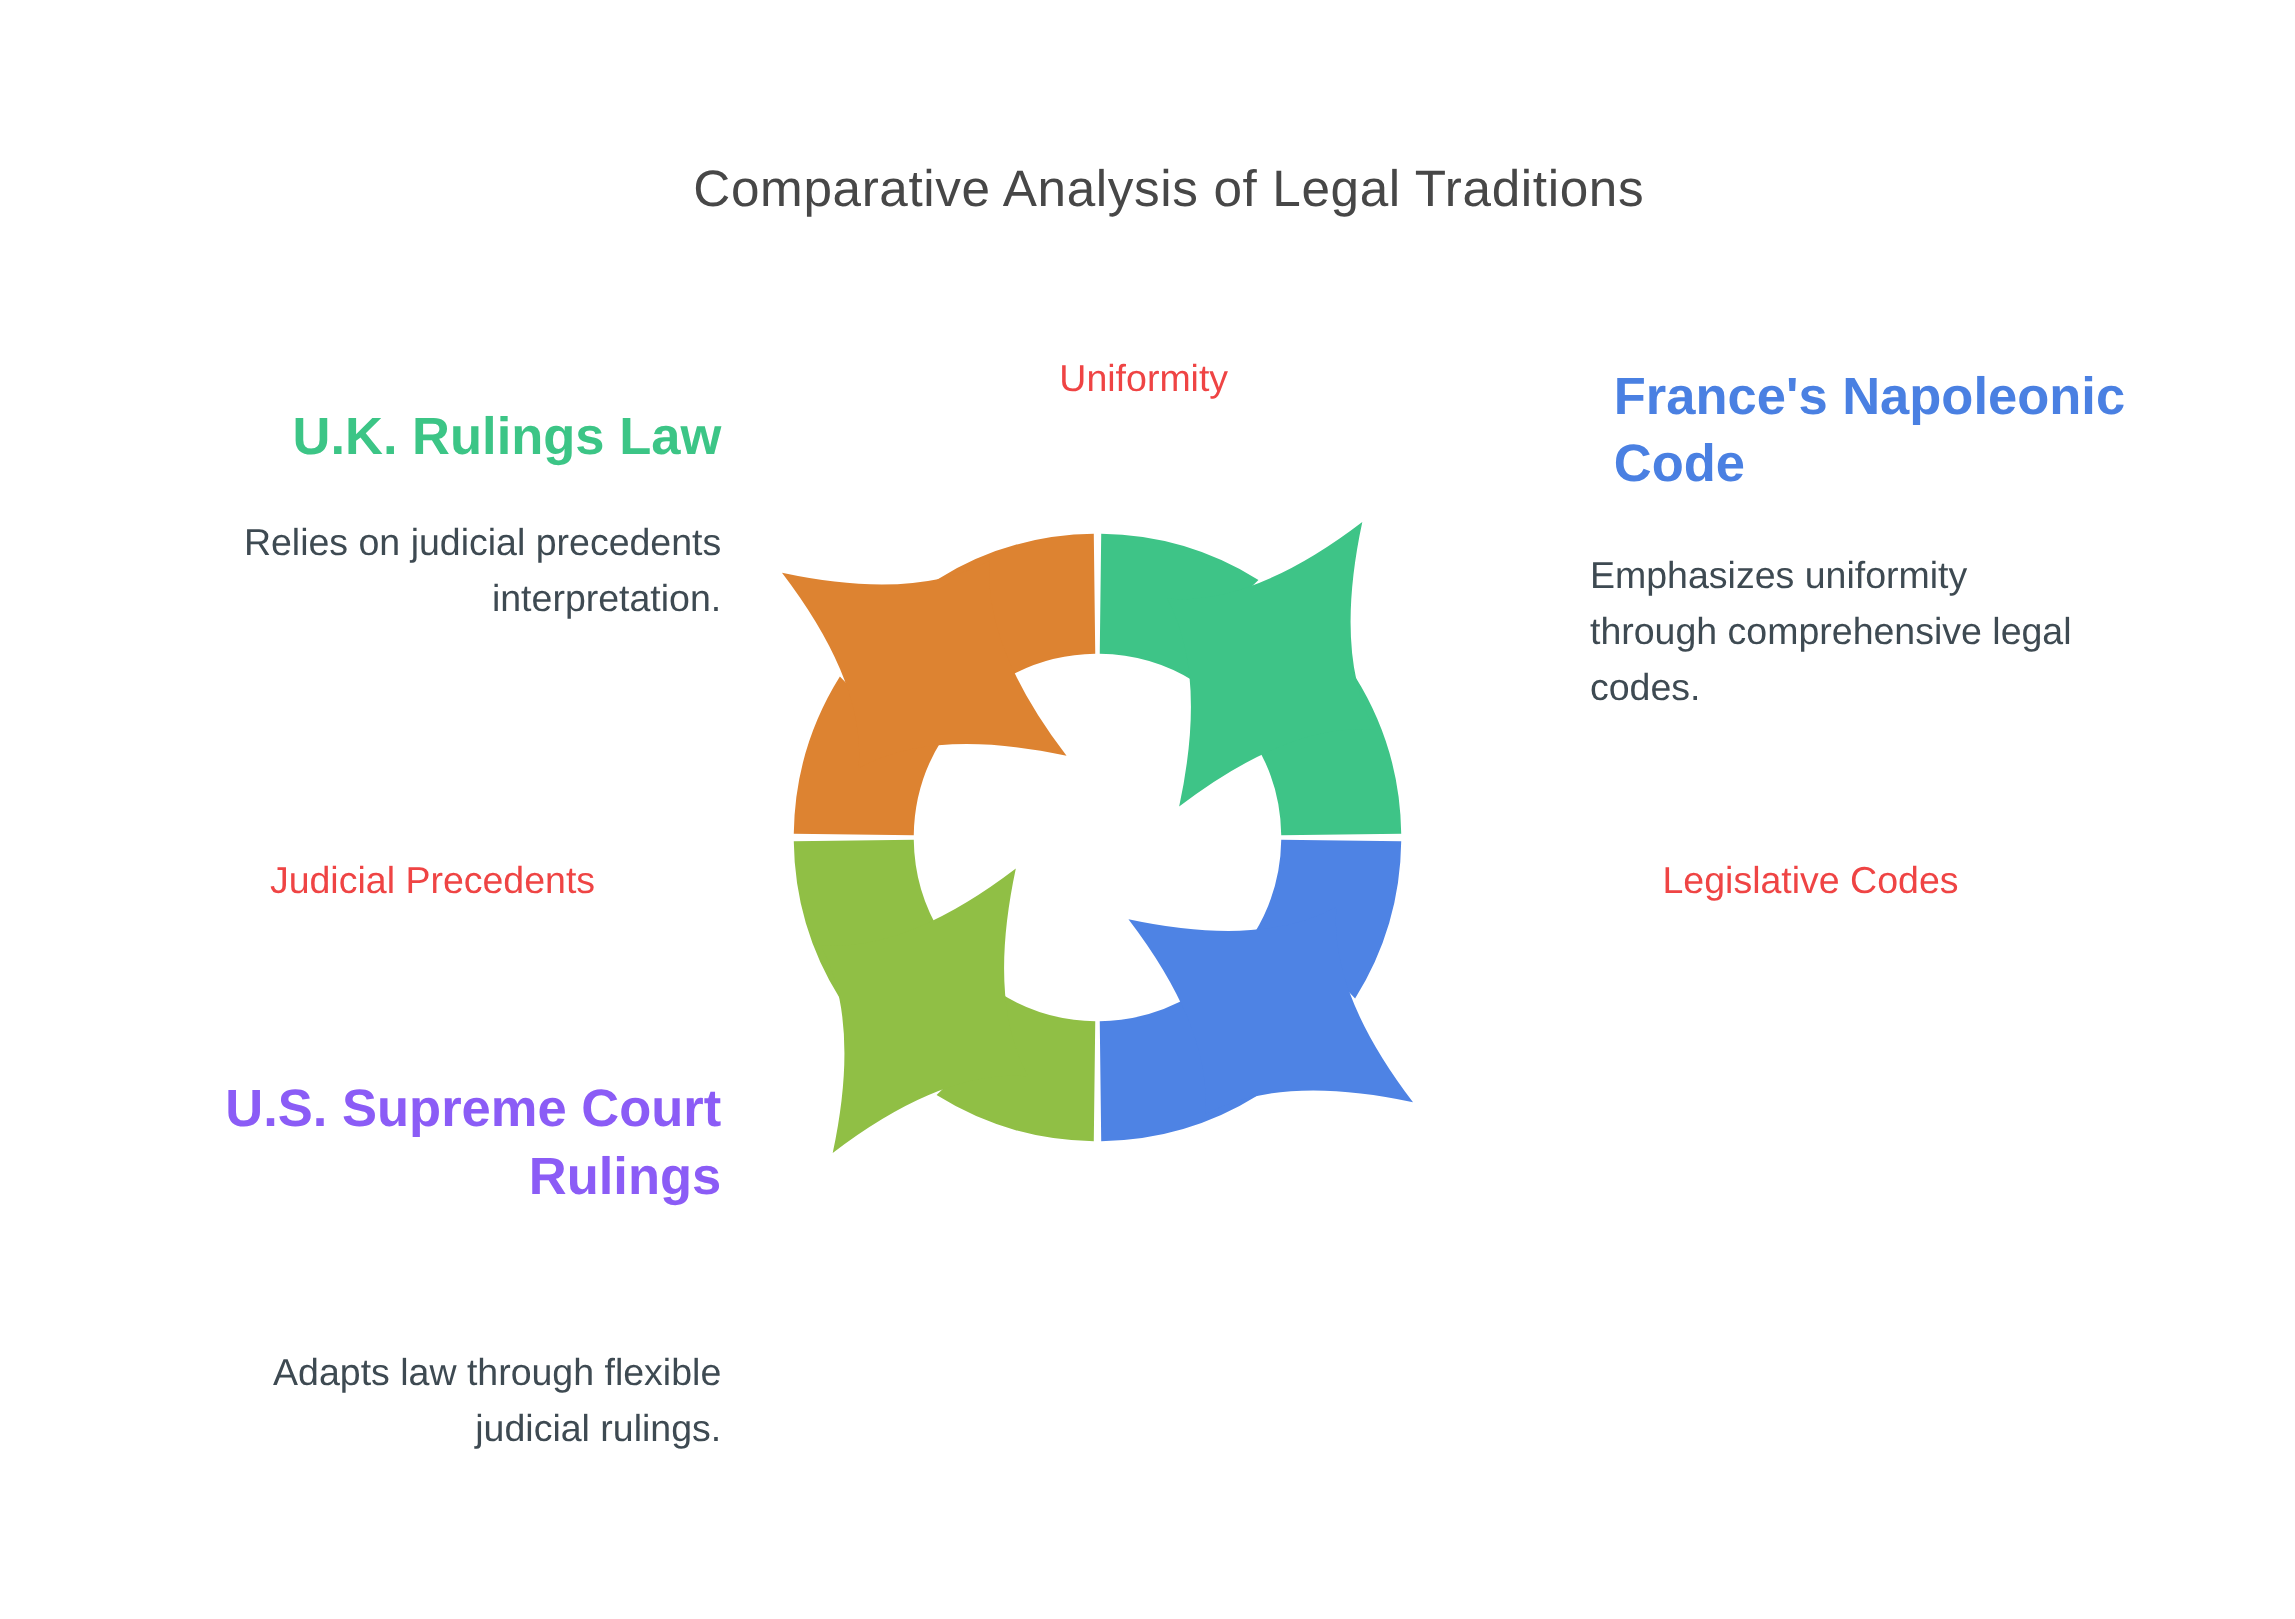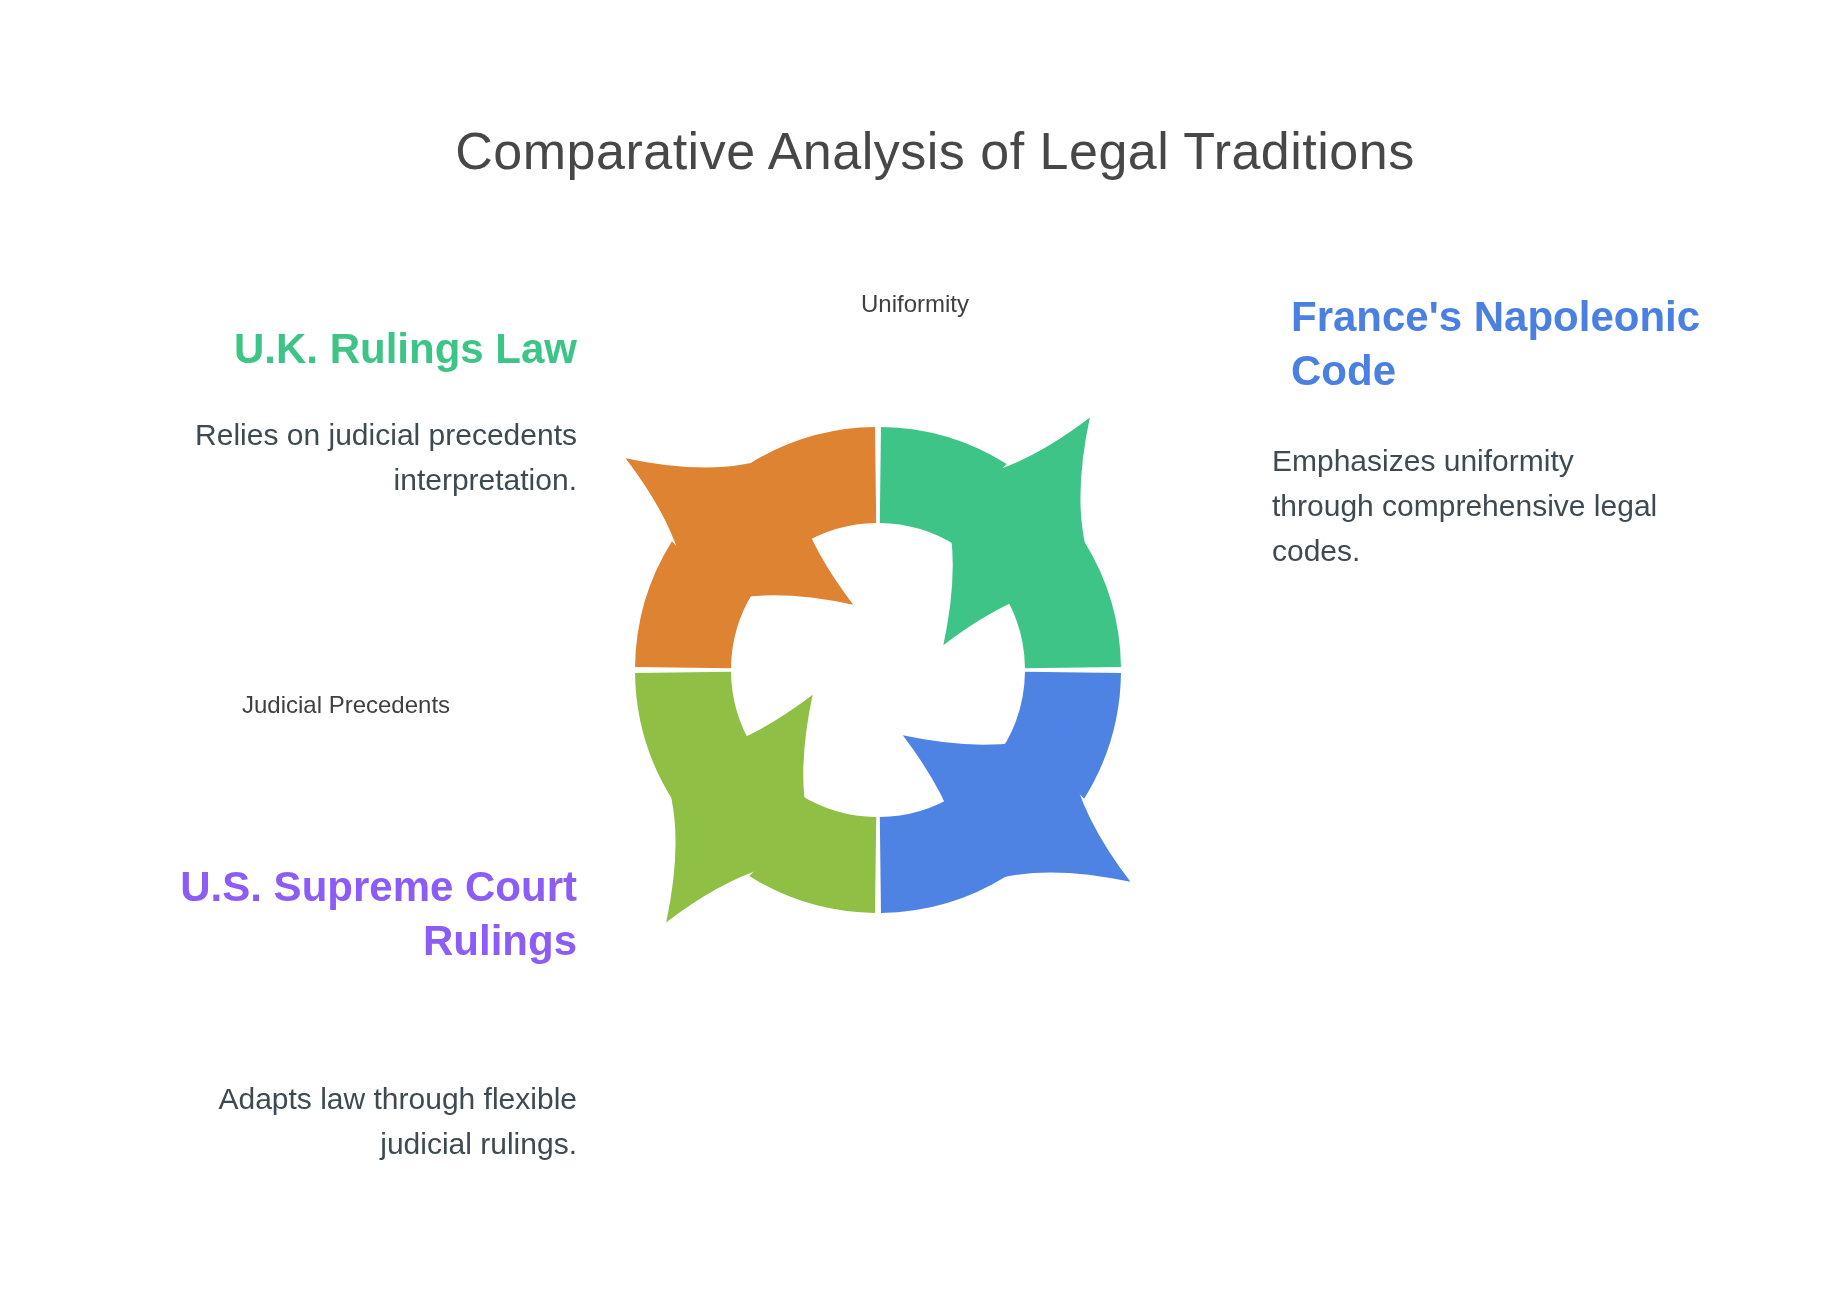--- a/index.html
+++ b/index.html
@@ -12,41 +12,41 @@
     position: relative;
     width: 1836px;
     height: 1295px;
     background: #ffffff;
     overflow: hidden;
   }
   .abs { position: absolute; }
   .title {
     left: 335px; top: 122px; width: 1200px;
     text-align: center;
-    font-size: 52px; line-height: 58px;
+    font-size: 41px; line-height: 58px;
     font-weight: 400;
     color: #474747;
     letter-spacing: 0.5px;
   }
   .heading {
     font-weight: 700;
     font-size: 42px;
     line-height: 54px;
   }
   .heading.right { text-align: right; }
   .body-text {
     font-size: 30px;
     line-height: 45px;
     color: #3E4A52;
   }
   .body-text.right { text-align: right; }
   .ring-label {
-    font-size: 24px;
+    font-size: 30px;
     line-height: 36px;
-    color: #404040;
+    color: #ef4444;
     white-space: nowrap;
   }
   .uk-heading     { left: 97px;  top: 322px;  width: 480px; }
   .uk-body        { left: 152px; top: 412px;  width: 425px; }
   .us-heading     { left: 97px;  top: 860px;  width: 480px; }
   .us-body        { left: 152px; top: 1044px; width: 425px; margin-top: 32px; }
   .france-heading { left: 1272px; top: 290px; width: 430px; margin-left: 19px; }
   .france-body    { left: 1272px; top: 438px; width: 400px; }
   .label-top      { left: 715px;  top: 286px;  width: 400px; text-align: center; }
   .label-bottom   { left: 715px;  top: 1093px; width: 400px; text-align: center; }
@@ -74,20 +74,21 @@
   </div>
 
   <div class="abs heading france-heading" style="color: rgb(74, 128, 226);">France's Napoleonic Code</div>
   <div class="abs body-text france-body">
     <div>Emphasizes uniformity</div>
     <div>through comprehensive legal</div>
     <div>codes.</div>
   </div>
 
   <div class="abs ring-label label-top">Uniformity</div>
+  <div class="abs ring-label label-right">Legislative Codes</div>
   <div class="abs ring-label label-left">Judicial Precedents</div>
 
   <svg id="cycle-svg" class="abs cycle-svg" width="680" height="680" viewBox="-340 -340 680 680">
       <g fill="#3EC487">
         <path d="M2.97 -242.98 A243 243 0 0 1 128.77 -206.08 L93.52 -172.25 L77.90 -124.66 A147 147 0 0 0 1.80 -146.99 Z"></path>
         <path d="M206.08 -128.77 A243 243 0 0 1 242.98 -2.97 L146.99 -1.80 A147 147 0 0 0 124.66 -77.90 L172.25 -93.52 Z"></path>
         <path d="M -98 8 Q -40 -28 -10 -135 Q 36 -36 98 -8 Q 40 28 10 135 Q -36 36 -98 8 Z" transform="rotate(45) translate(0 -196) rotate(-8)"></path>
       </g>
       <g fill="#4E83E4">
         <path d="M242.98 2.97 A243 243 0 0 1 206.08 128.77 L172.25 93.52 L124.66 77.90 A147 147 0 0 0 146.99 1.80 Z"></path>

